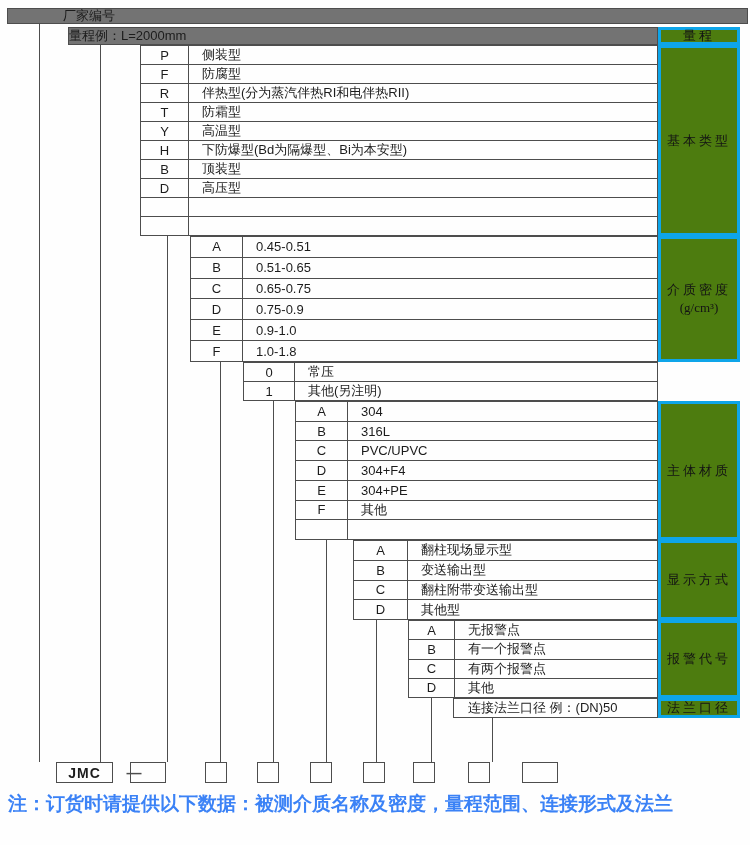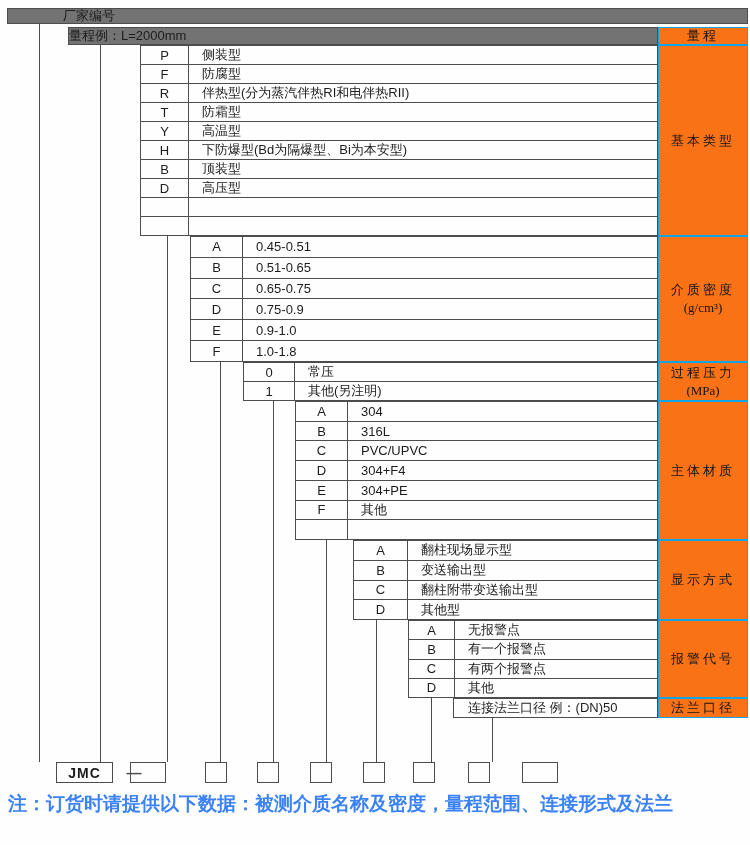--- a/index.html
+++ b/index.html
@@ -24,21 +24,21 @@
   .sec-pressure .code{width:51px;}
   .sec-material{left:295px;top:401px;width:363px;height:139px;}
   .sec-material .code{width:52px;}
   .sec-display{left:353px;top:540px;width:305px;height:80px;}
   .sec-display .code{width:54px;}
   .sec-alarm{left:408px;top:620px;width:250px;height:78px;}
   .sec-alarm .code{width:46px;}
   .sec-flange{left:453px;top:698px;width:205px;height:20px;}
   .sec-flange .desc{padding-left:14px;}
   
-  .side{position:absolute;left:658px;width:90px;box-sizing:border-box;border:1px solid #0ea5e9;background:#f97316;
+  .side{position:absolute;left:658px;width:82px;box-sizing:border-box;border:3px solid #0ea5e9;background:#4d7c0f;
         display:flex;flex-direction:column;align-items:center;justify-content:center;
         font-family:"Liberation Serif","DejaVu Serif",serif;font-size:13px;letter-spacing:3px;color:#141414;text-align:center;line-height:18px;}
   .side .sub{letter-spacing:0px;}
   
   .vline{position:absolute;width:1px;background:#4d4d4d;}
   
   .bbox{position:absolute;top:762px;height:21px;box-sizing:border-box;border:1px solid #4d4d4d;background:#fefefe;
         display:flex;align-items:center;justify-content:center;margin-left:48px;}
   .jmc{font-weight:bold;font-size:14px;letter-spacing:1px;}
   .dash{position:absolute;top:762px;height:21px;display:flex;align-items:center;justify-content:center;
@@ -142,24 +142,20 @@
 
   <div class="t sec-pressure">
     <div class="row">
         <div class="code">0</div>
         <div class="desc">常压</div>
       </div>
     <div class="row">
         <div class="code">1</div>
         <div class="desc">其他(另注明)</div>
       </div>
-  </div>
-  <div class="side" style="top:362px;height:39px;">
-    <span>过程压力</span>
-    <span class="sub">(MPa)</span>
   </div>
 
   <div class="t sec-material">
     <div class="row">
         <div class="code">A</div>
         <div class="desc">304</div>
       </div>
     <div class="row">
         <div class="code">B</div>
         <div class="desc">316L</div>

